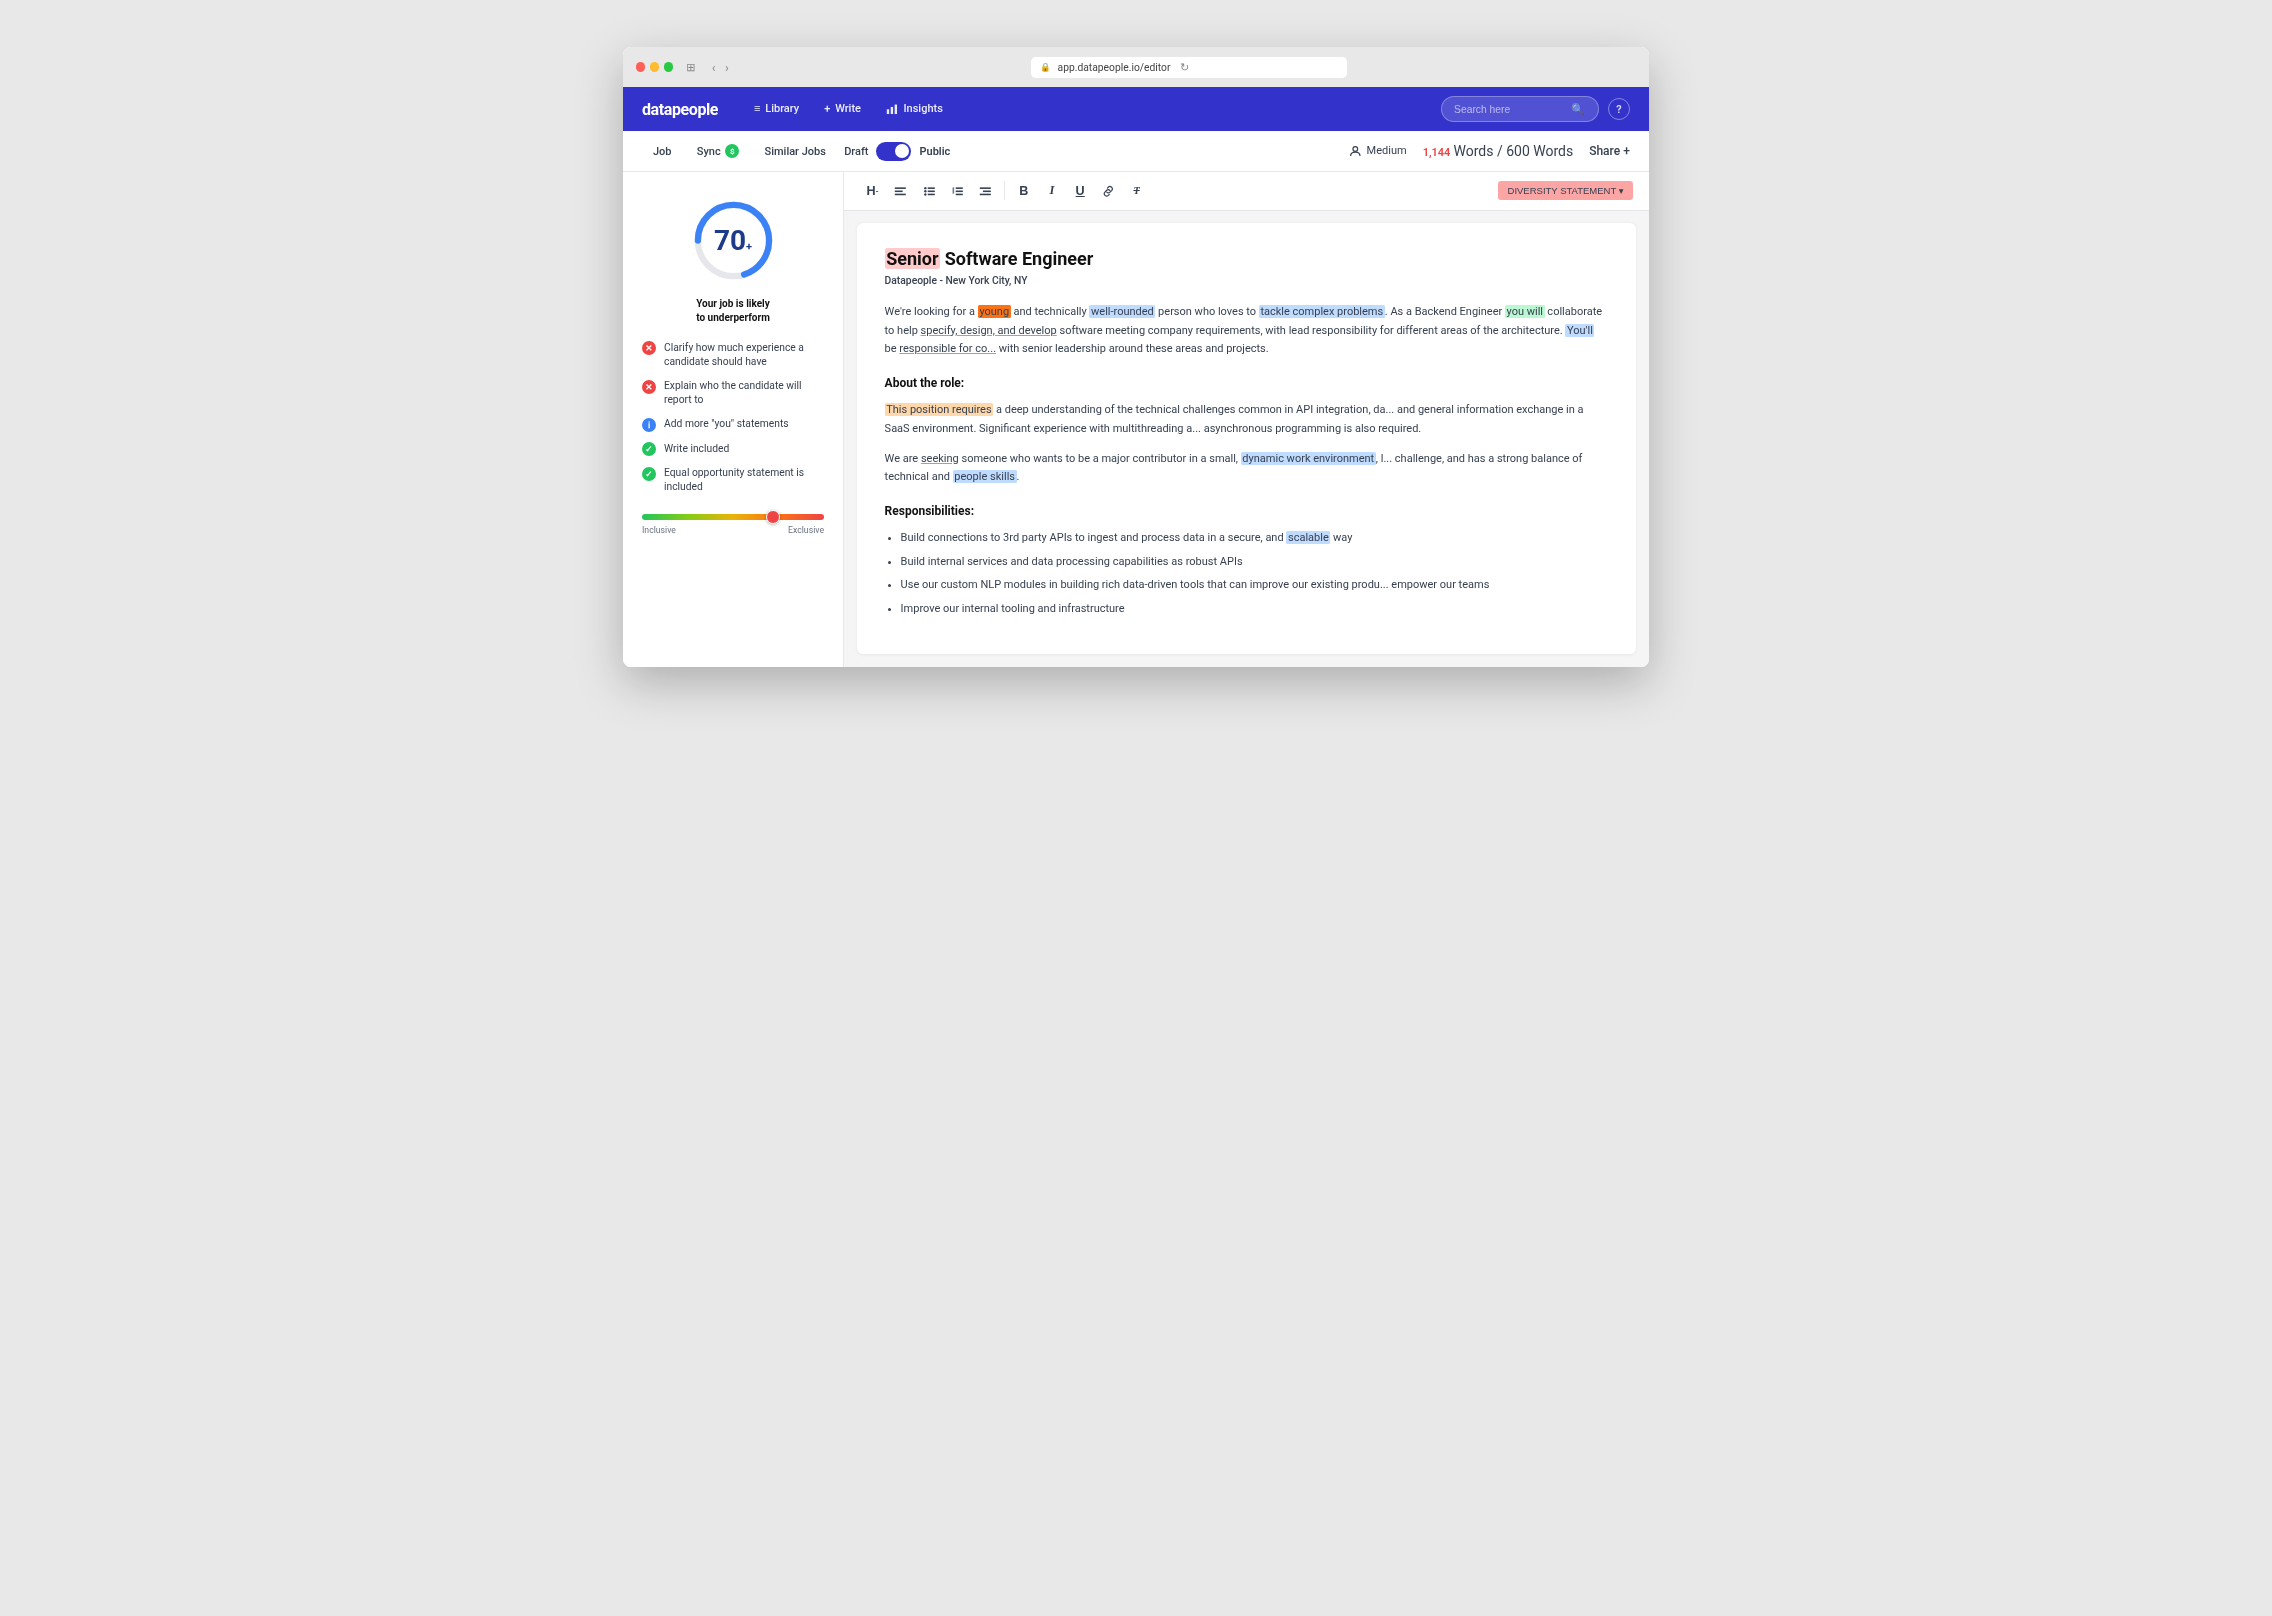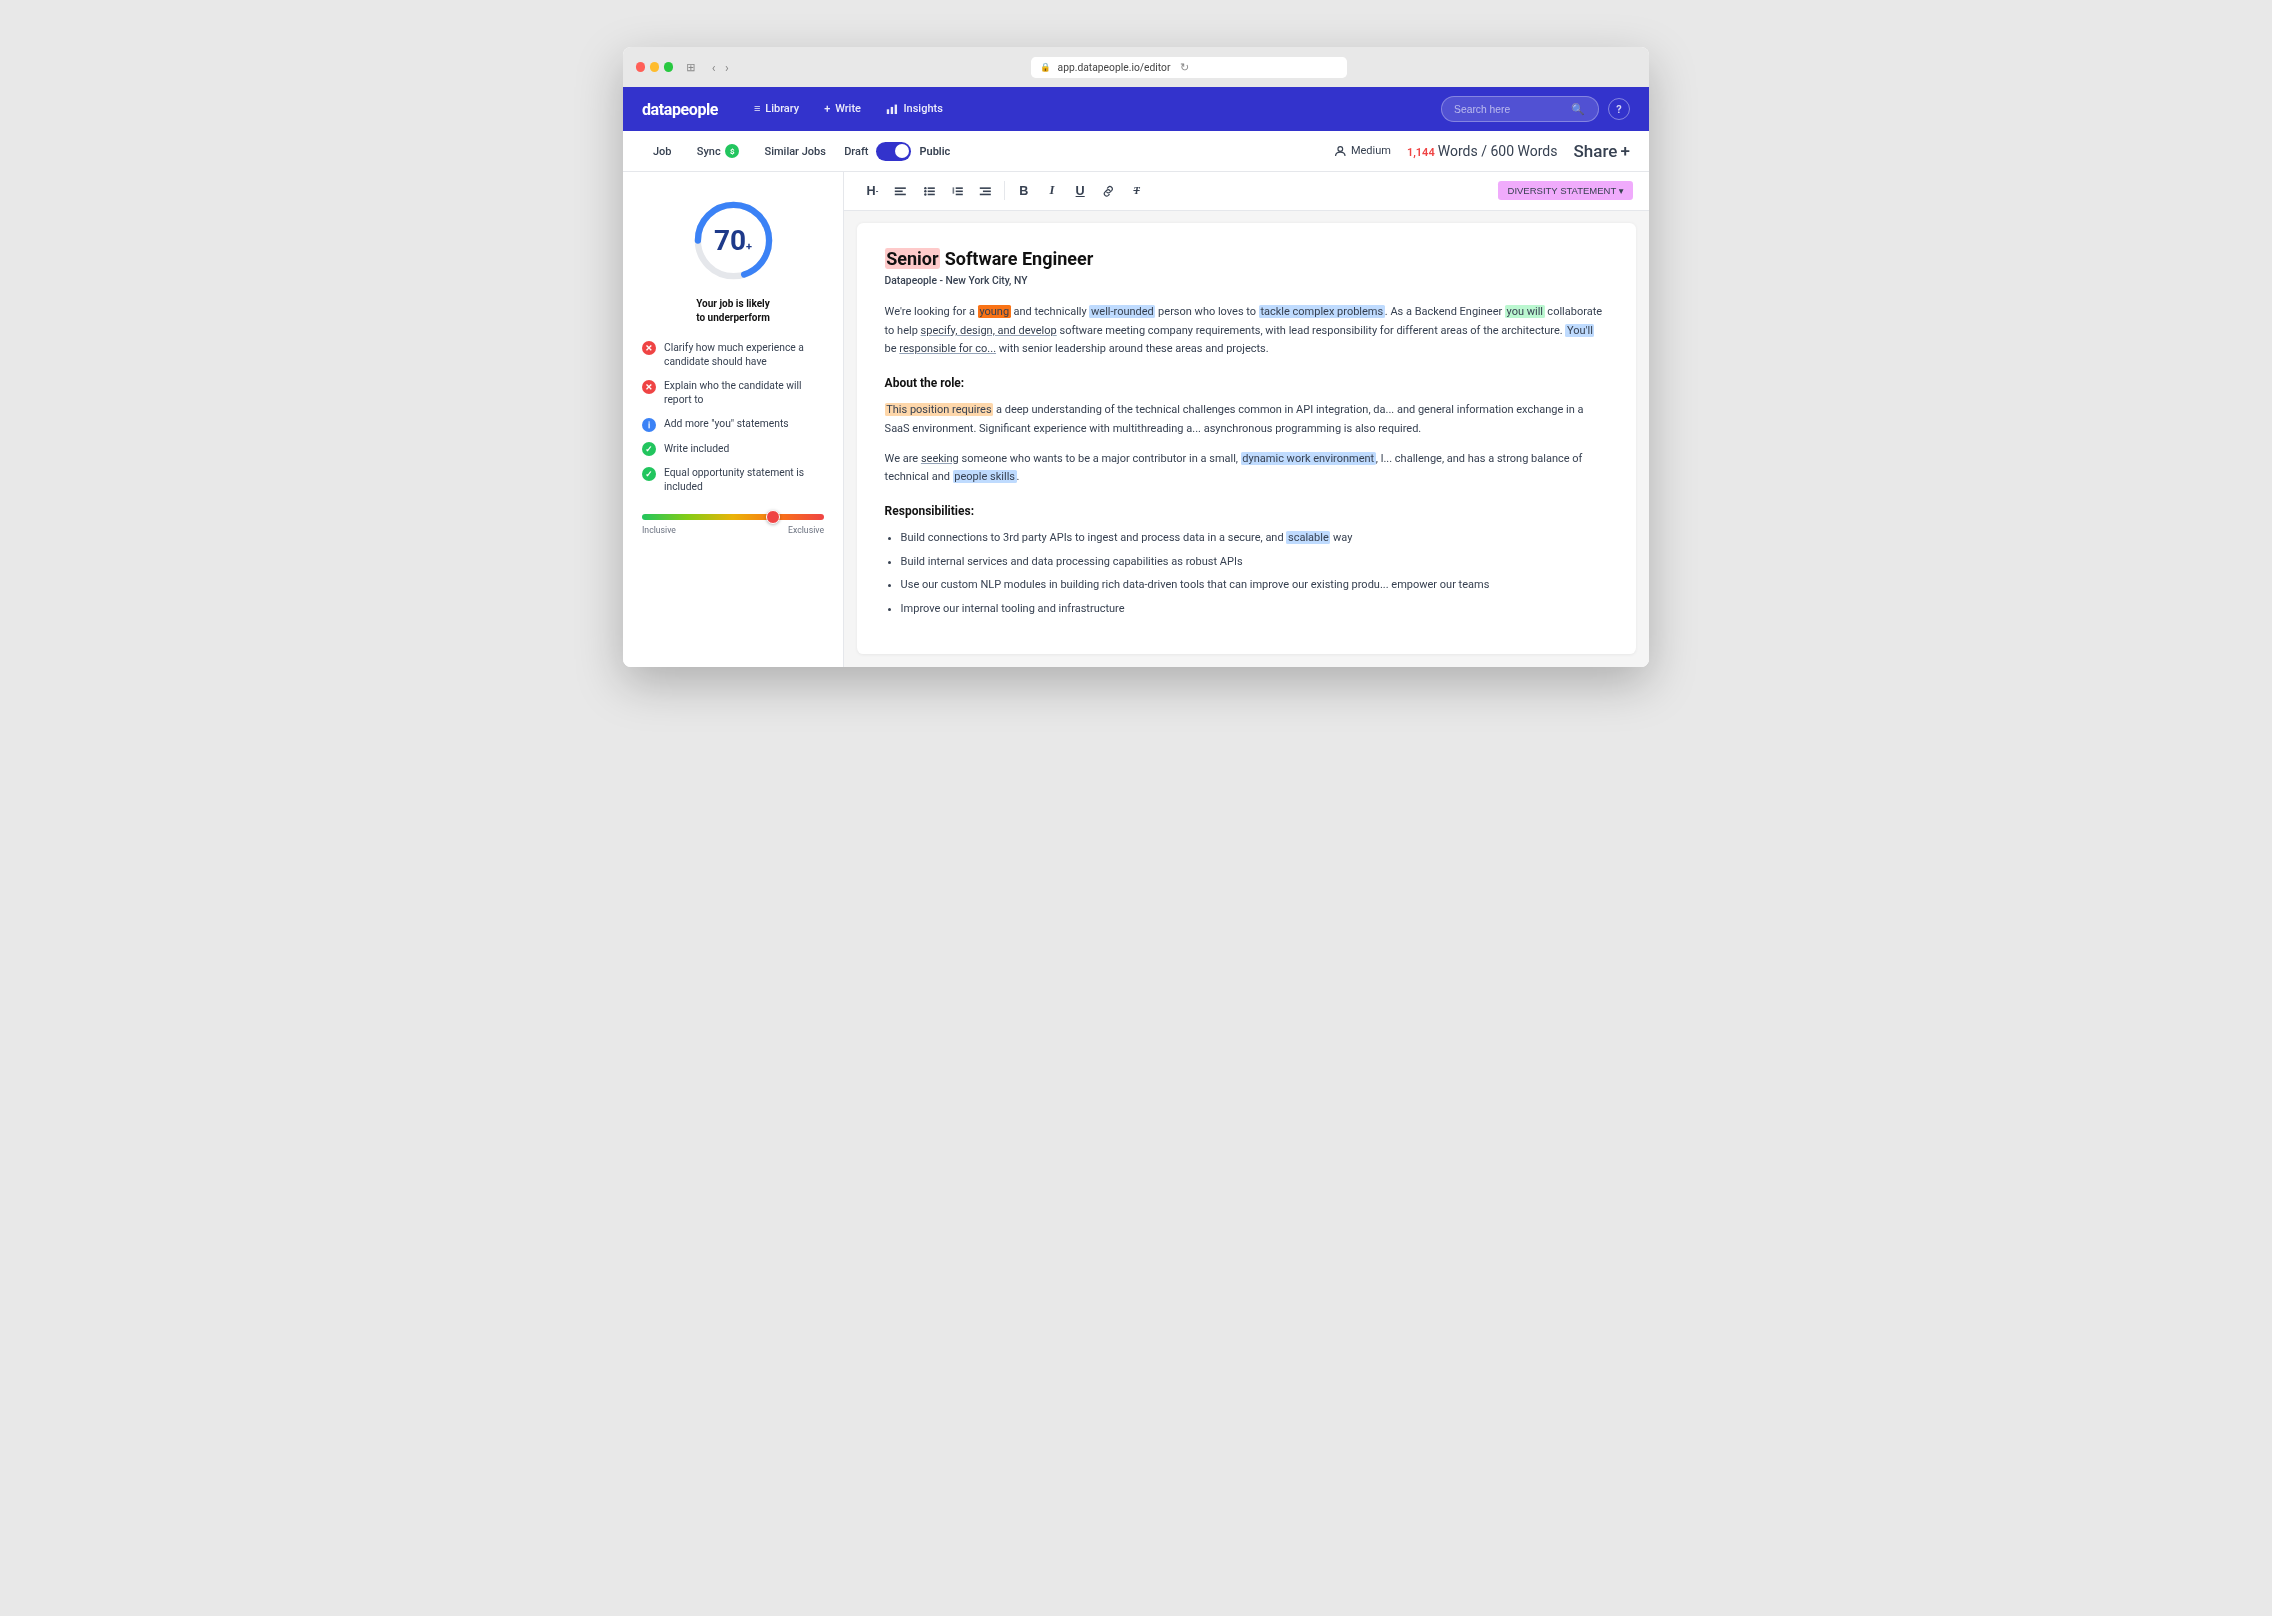--- a/index.html
+++ b/index.html
@@ -281,21 +281,21 @@
     .word-count-total {
       font-size: 14px;
       color: #374151;
       margin-top: 16px;
     }
 
     .share-btn {
       display: flex;
       align-items: center;
       gap: 3.2px;
-      font-size: 17px;
+      font-size: 12px;
       color: #374151;
       cursor: pointer;
       font-weight: 500;
     }
 
     
     .main-content {
       display: flex;
       background: #f5f5f5;
       min-height: 473px;
@@ -449,21 +449,21 @@
 
     .toolbar-divider {
       width: 0.8px;
       height: 19px;
       background: #e5e7eb;
       margin: 0 3.2px;
     }
 
     .diversity-btn {
       margin-left: auto;
-      background: #f0abfc;
+      background: #fca5a5;
       border: none;
       border-radius: 3.2px;
       padding: 4px 9.5px;
       font-size: 9.5px;
       color: #374151;
       cursor: pointer;
       display: flex;
       align-items: center;
       gap: 3.2px;
     }

